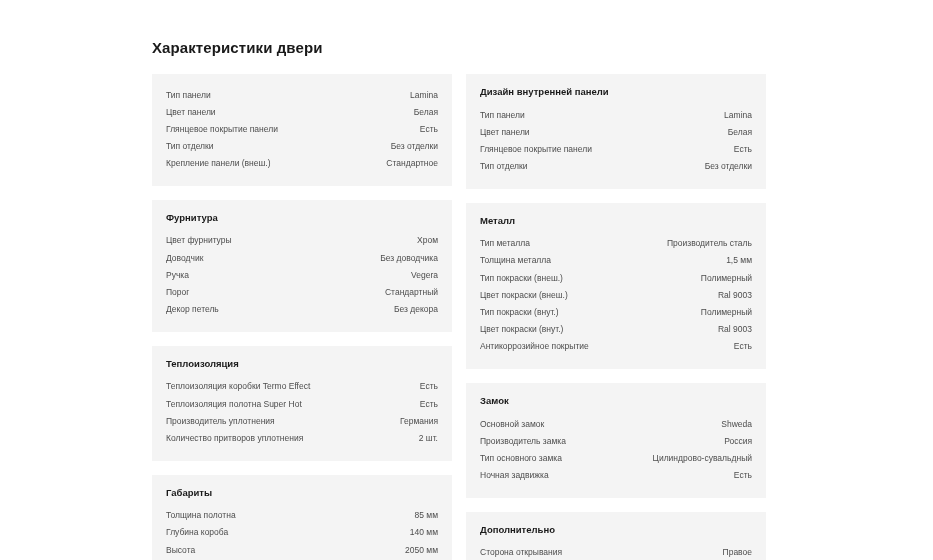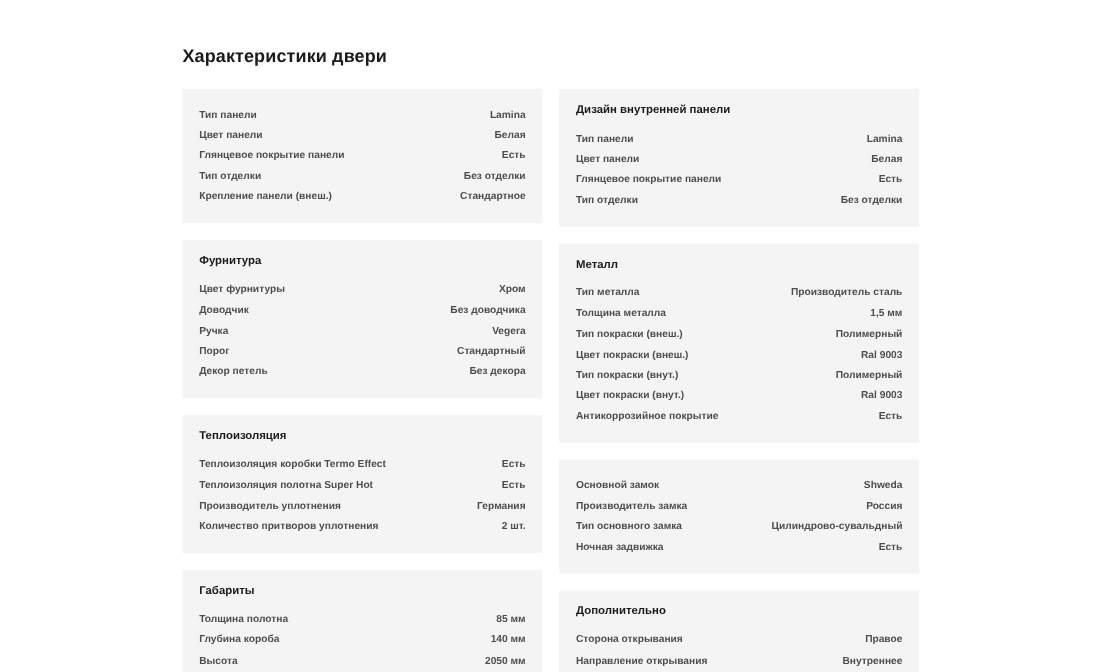--- a/index.html
+++ b/index.html
@@ -57,21 +57,20 @@
     margin-bottom: 9px;
   }
   .row {
     display: flex;
     justify-content: space-between;
     align-items: baseline;
     font-size: 8.5px;
     color: #4a4a4a;
     padding: 3.5px 0;
     line-height: 1.2;
-    font-weight: bold;
   }
   .row .label {
     white-space: nowrap;
     color: #4d4d4d;
   }
   .row .value {
     white-space: nowrap;
     text-align: center;
     color: #4d4d4d;
   }
@@ -233,20 +232,21 @@
             <span class="label">Цвет покраски (внут.)</span>
             <span class="value">Ral 9003</span>
           </div>
           <div class="row">
             <span class="label">Антикоррозийное покрытие</span>
             <span class="value">Есть</span>
           </div>
         </div>
 
         <div class="card">
+          <div class="card-title">Замок</div>
           <div class="row">
             <span class="label">Основной замок</span>
             <span class="value">Shweda</span>
           </div>
           <div class="row">
             <span class="label">Производитель замка</span>
             <span class="value">Россия</span>
           </div>
           <div class="row">
             <span class="label">Тип основного замка</span>

